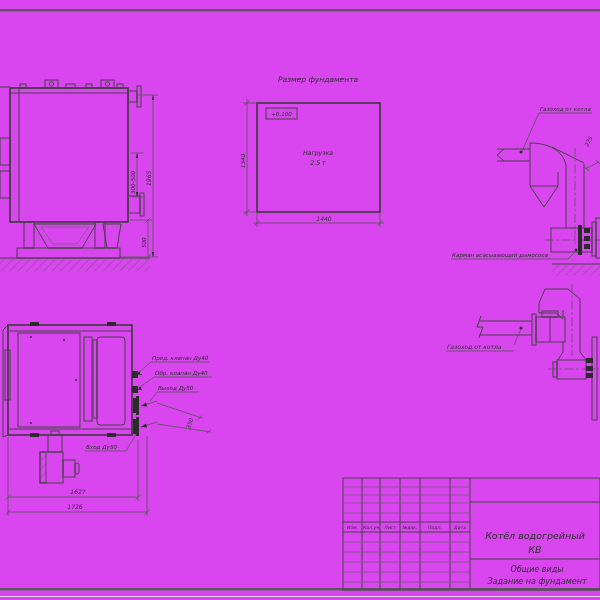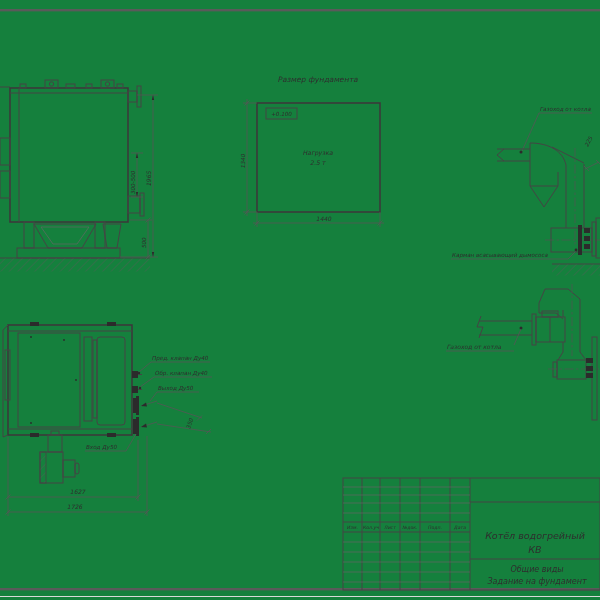--- a/index.html
+++ b/index.html
@@ -1,16 +1,16 @@
 <!DOCTYPE html>
 <html><head>
 <meta charset="utf-8">
 <style>
   html,body{margin:0;padding:0;background:#e9e9e9;}
-  #sheet{position:relative;width:600px;height:600px;background:#15803d;overflow:hidden;
+  #sheet{position:relative;width:600px;height:600px;background:#d946ef;overflow:hidden;
          font-family:"DejaVu Sans",sans-serif;}
   svg{position:absolute;left:0;top:0;}
   .ln{stroke:#444;stroke-width:1;fill:none;}
   .thick{stroke:#3a3a3a;stroke-width:1.6;fill:none;}
   .thin{stroke:#666;stroke-width:0.7;fill:none;}
   .cl{stroke:#555;stroke-width:0.7;fill:none;stroke-dasharray:9 2.5 2.5 2.5;}
   .dim{stroke:#555;stroke-width:0.8;fill:none;}
   .filldark{fill:#2b2b2b;stroke:none;}
   .t{font-style:italic;fill:#2e2e2e;}
   .t56{font-size:5.6px;}

